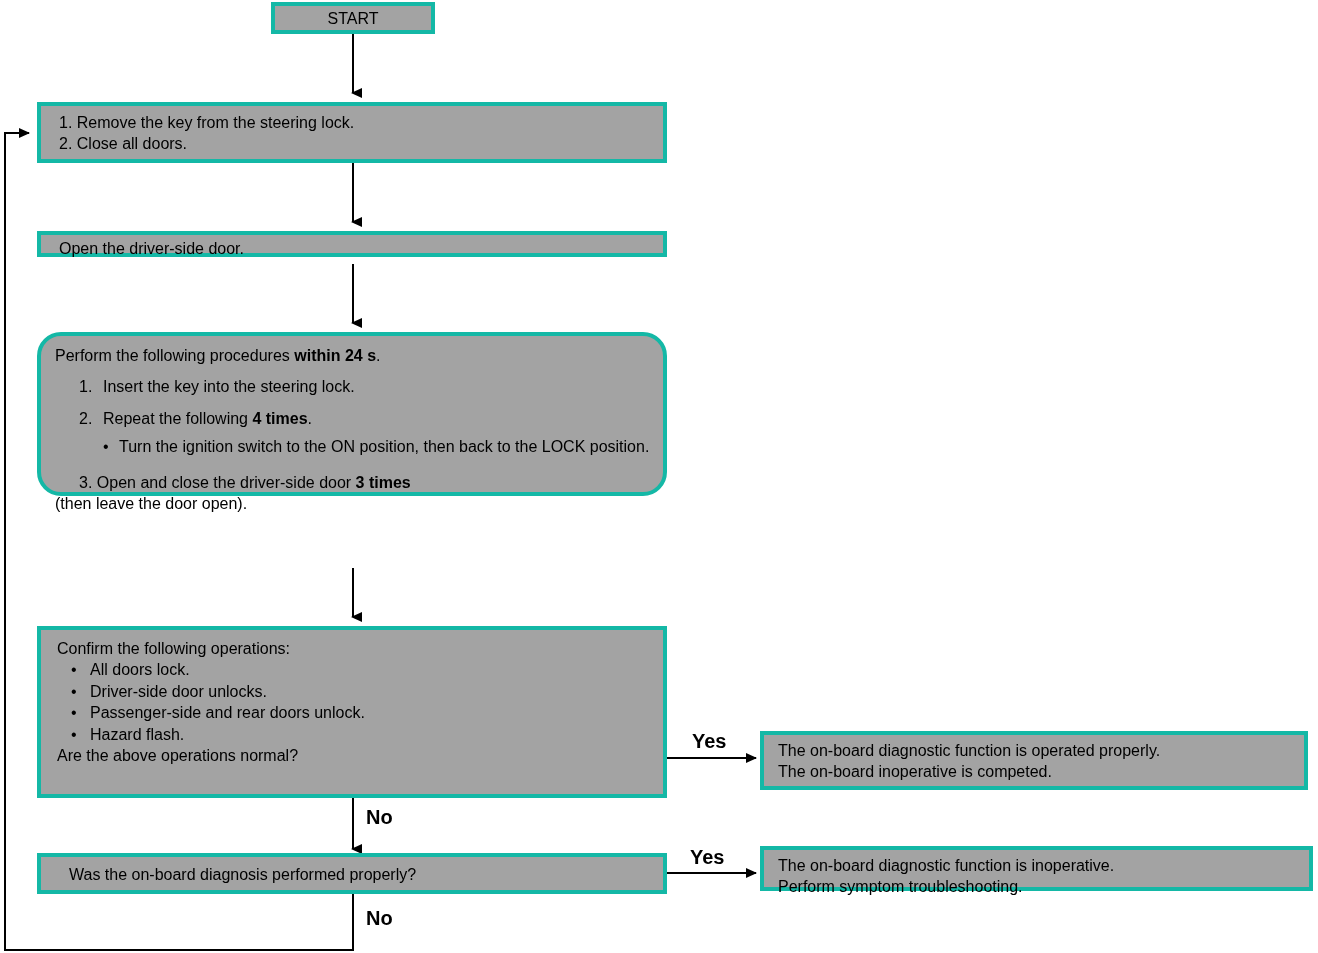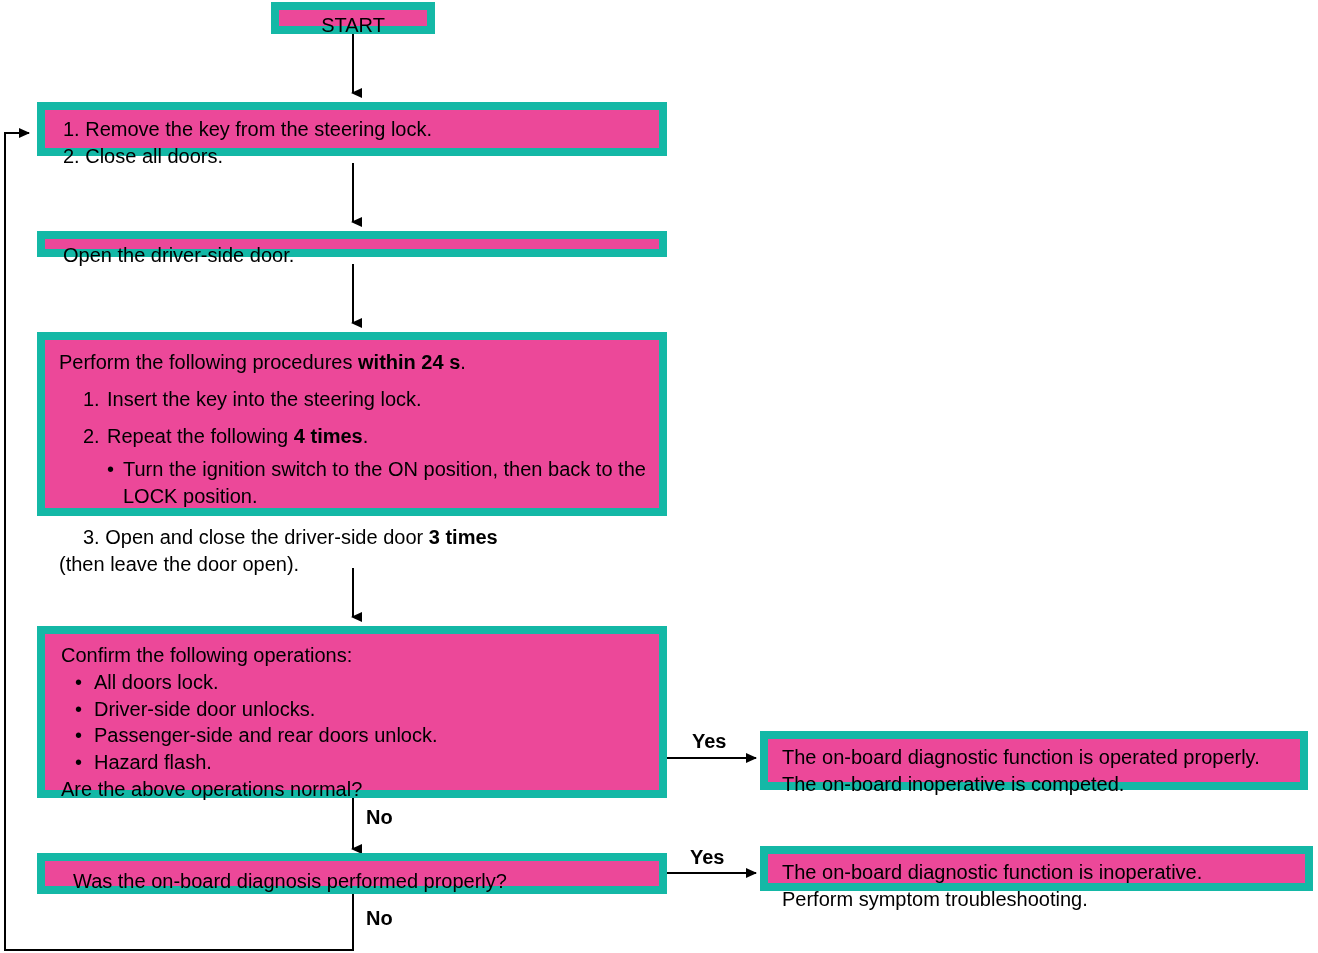--- a/index.html
+++ b/index.html
@@ -14,23 +14,23 @@
   #flowchart {
     position: relative;
     width: 1318px;
     height: 953px;
     background: #ffffff;
     overflow: hidden;
   }
   .node {
     position: absolute;
     box-sizing: border-box;
-    border: 8px solid #14b8a6;
-    background: #ec4899;
-    font-size: 20px;
+    border: 4px solid #14b8a6;
+    background: #a3a3a3;
+    font-size: 16px;
     line-height: 1.34;
     color: #000;
   }
   .node .pad {
     padding: 6px 0 6px 18px;
   }
   .start-node {
     text-align: center;
   }
   .start-node .pad {
@@ -127,34 +127,34 @@
 
     <line x1="667" y1="873" x2="756" y2="873" stroke="#000" stroke-width="2" marker-end="url(#arrowright)"></line>
 
     <path d="M353,894 L353,950 L5,950 L5,133 L29,133" stroke="#000" stroke-width="2" fill="none" marker-end="url(#arrowright)"></path>
   </svg>
 
   <div class="node start-node" style="left:271px; top:2px; width:164px; height:32px;">
     <div class="pad">START</div>
   </div>
 
-  <div class="node" style="left:37px; top:102px; width:630px; height:54px;">
+  <div class="node" style="left:37px; top:102px; width:630px; height:61px;">
     <div class="pad">
       <div class="line-row">1. Remove the key from the steering lock.</div>
       <div class="line-row">2. Close all doors.</div>
     </div>
   </div>
 
   <div class="node" style="left:37px; top:231px; width:630px; height:26px;">
     <div class="pad" style="padding:3px 0 3px 18px;">
       <div class="line-row">Open the driver-side door.</div>
     </div>
   </div>
 
-  <div class="node" style="left:37px; top:332px; width:630px; height:184px;">
+  <div class="node" style="left:37px; top:332px; width:630px; height:164px;border-radius:24px;">
     <div class="pad" style="padding:9px 10px 9px 14px;">
 
       <div class="line-row">
         <span>Perform the following procedures </span><b>within 24 s</b><span>.</span>
       </div>
 
       <div class="num-item">
         <span class="marker">1.</span>
         <span class="body">Insert the key into the steering lock.</span>
       </div>

